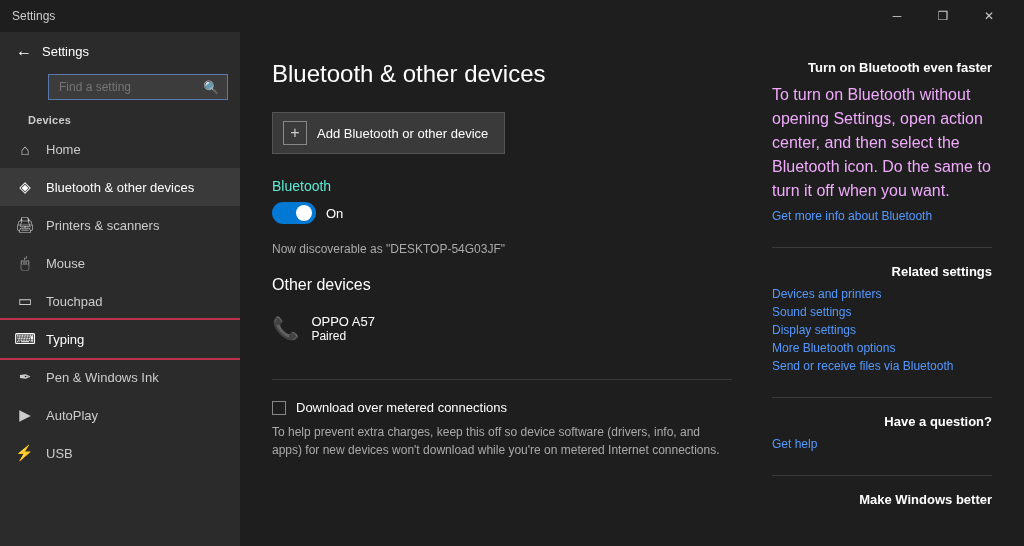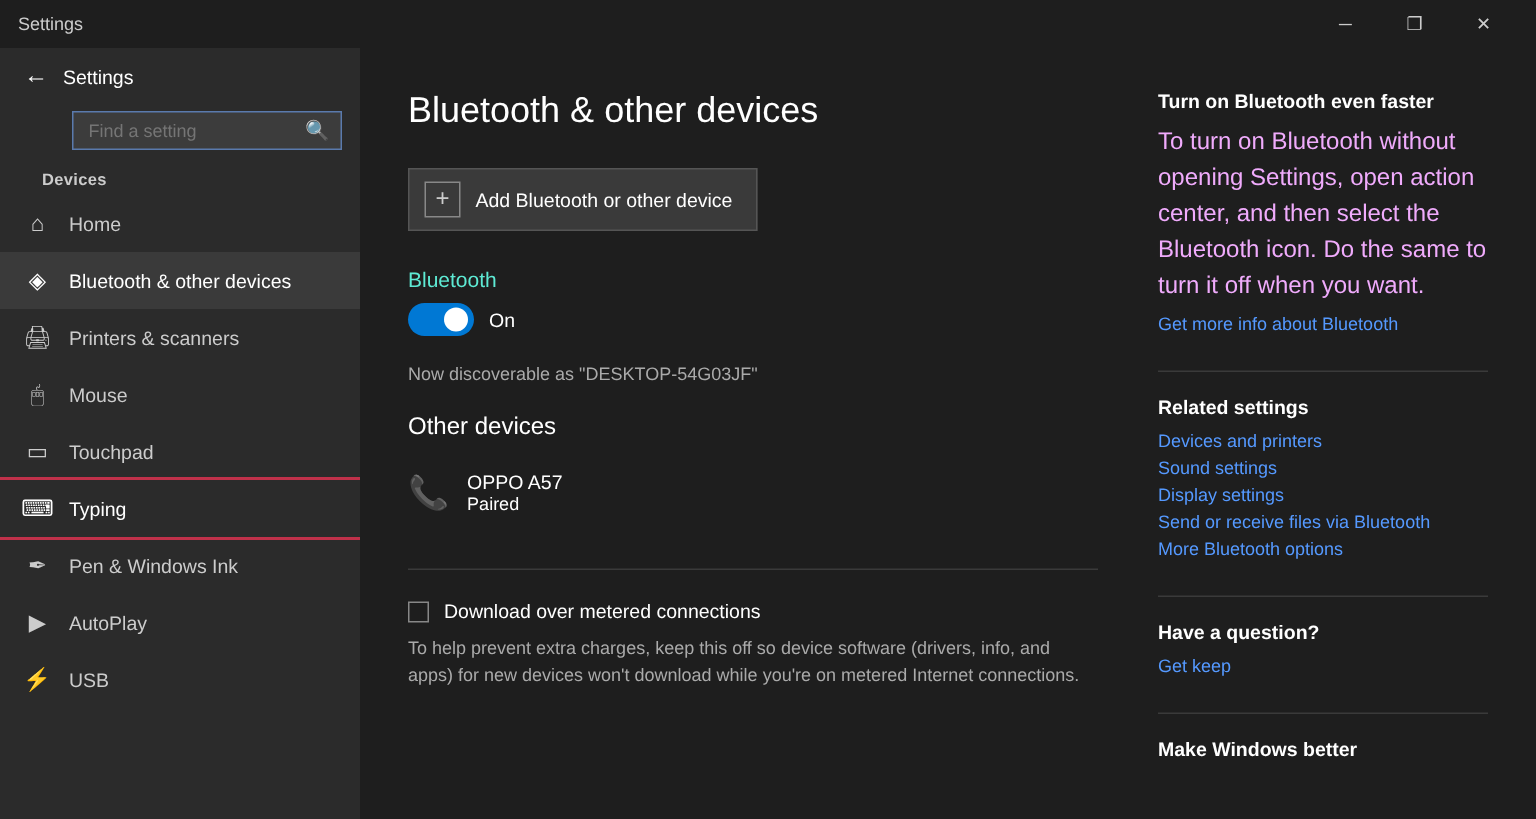--- a/index.html
+++ b/index.html
@@ -268,20 +268,21 @@
     .checkbox-label { font-size: 13px; color: #fff; }
     .checkbox-desc { font-size: 12px; color: #aaa; line-height: 1.5; }
 
     
     .right-panel-block { margin-bottom: 24px; }
     .right-heading {
       font-size: 13px;
       font-weight: 600;
       color: #fff;
       margin-bottom: 8px;
+      text-align: right;
     }
     .right-body-text {
       font-size: 16px;
       color: #f0abfc;
       line-height: 1.5;
       margin-bottom: 6px;
     }
     .right-link {
       font-size: 12px;
       color: #5599ff;
@@ -407,29 +408,29 @@
         <a class="right-link">Get more info about Bluetooth</a>
       </div>
 
       <div class="divider"></div>
 
       <div class="right-panel-block">
         <div class="right-heading">Related settings</div>
         <a class="right-link">Devices and printers</a>
         <a class="right-link">Sound settings</a>
         <a class="right-link">Display settings</a>
+        <a class="right-link">More Bluetooth options</a>
         <a class="right-link">Send or receive files via Bluetooth</a>
-        <a class="right-link">More Bluetooth options</a>
       </div>
 
       <div class="divider"></div>
 
       <div class="right-panel-block">
         <div class="right-heading">Have a question?</div>
-        <a class="right-link">Get keep</a>
+        <a class="right-link">Get help</a>
       </div>
 
       <div class="divider"></div>
 
       <div class="right-panel-block">
         <div class="right-heading">Make Windows better</div>
       </div>
     </div>
   </div>
 </div>

